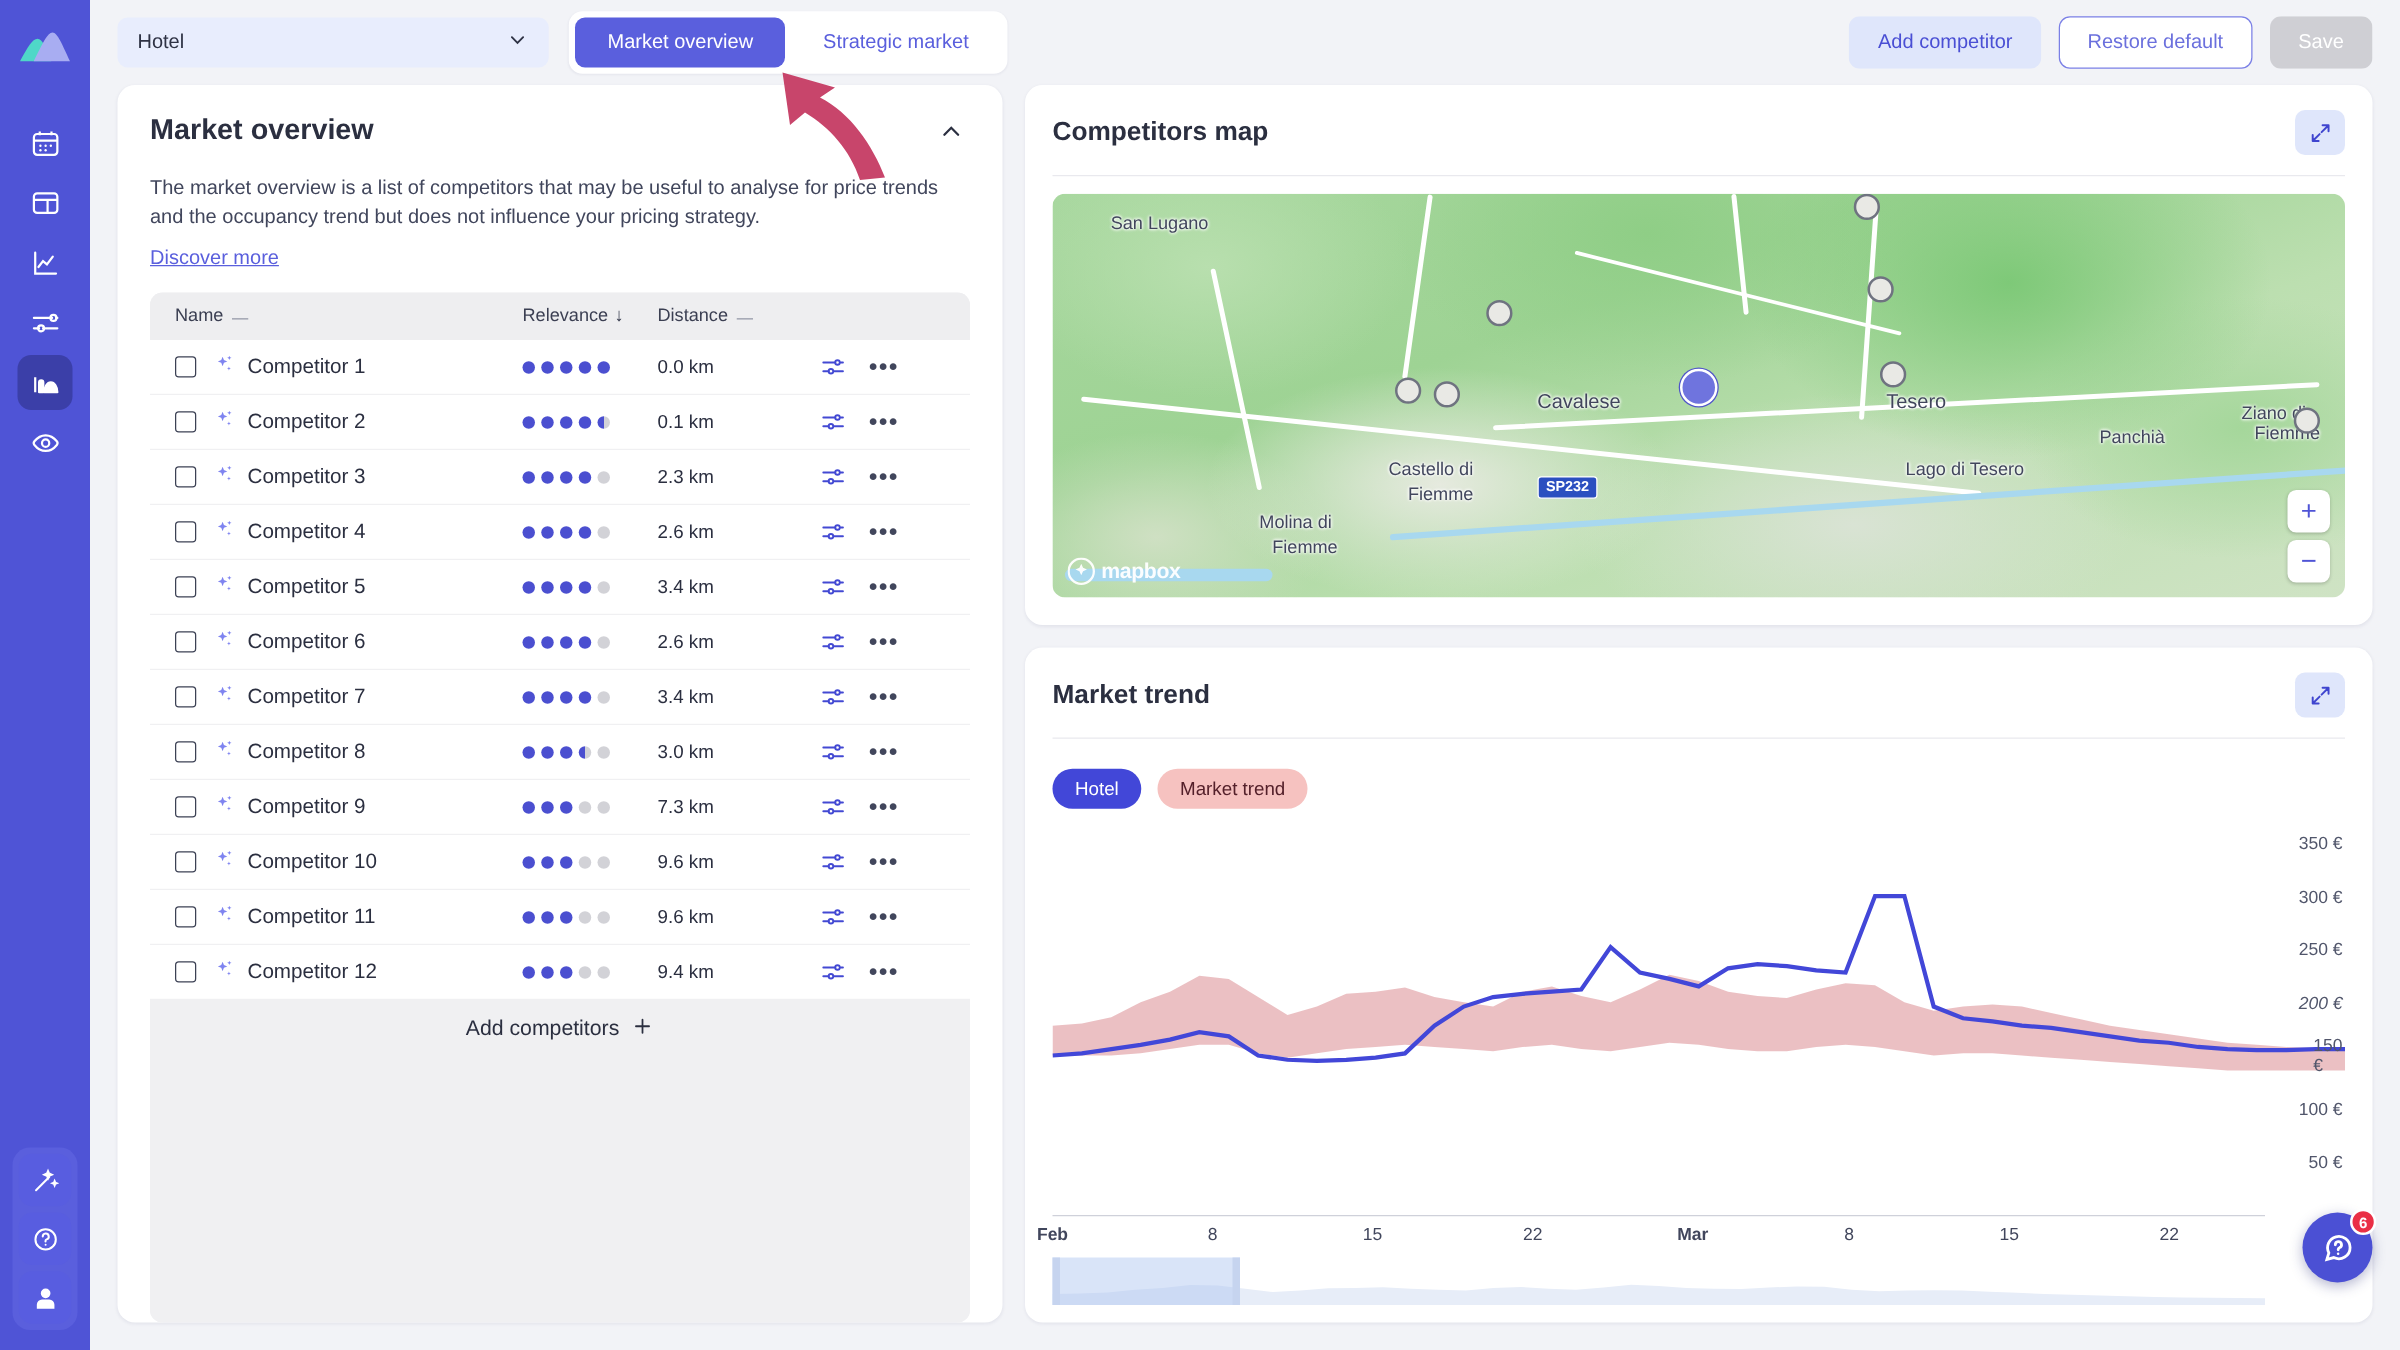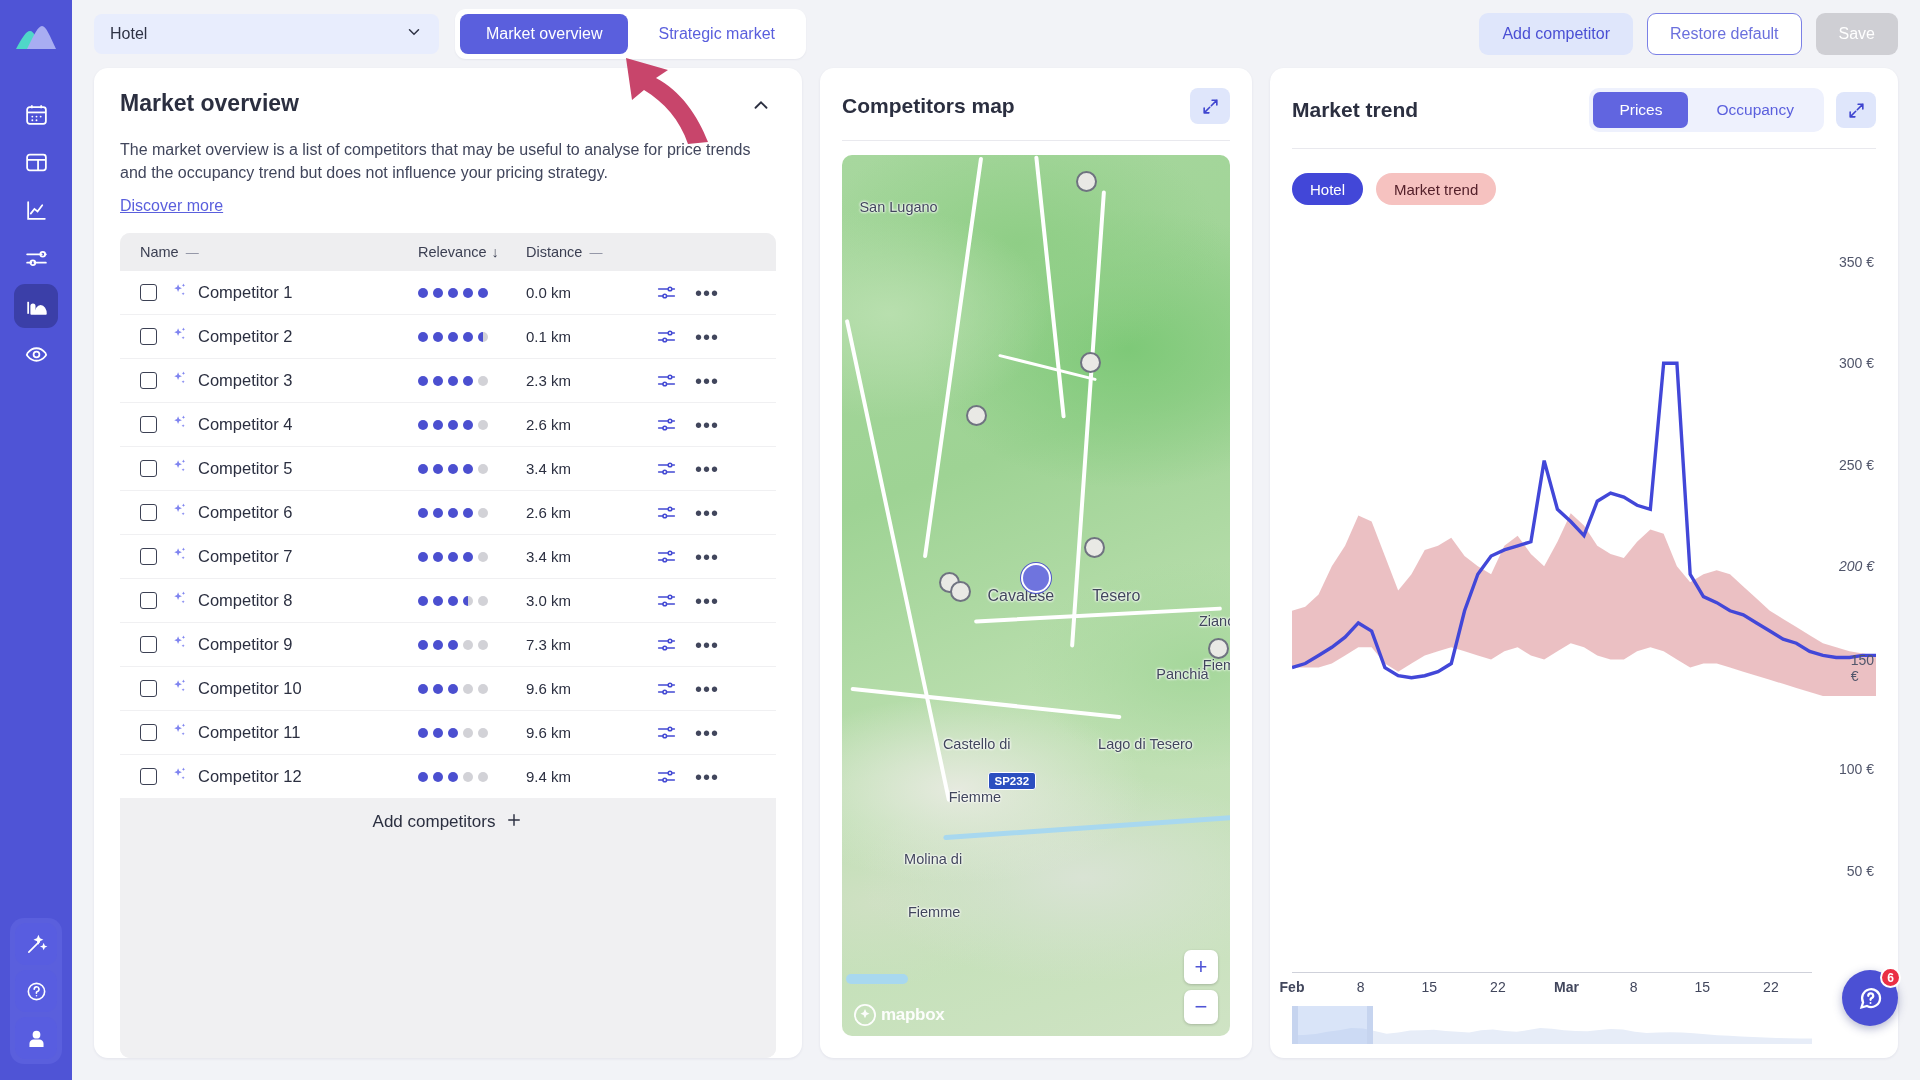--- a/index.html
+++ b/index.html
@@ -64,21 +64,21 @@
     display: flex; align-items: center; justify-content: center; cursor: pointer;
     white-space: nowrap; border: 1px solid transparent;
   }
   .btn-soft { background: #dfe6fb; color: #4a4fd4; }
   .btn-outline { background: #fff; color: #6b70dd; border: 1px solid #7b80e6; }
   .btn-disabled { background: #cfcfd4; color: #ffffff; cursor: default; }
 
   
   .content { flex: 1; display: flex; gap: 18px; padding: 0 22px 22px 22px; min-height: 0; }
   .col-left { width: 708px; flex: 0 0 708px; display: flex; flex-direction: column; }
-  .col-right { flex: 1; display: flex; flex-direction: row; gap: 18px; min-width: 0; }
+  .col-right { flex: 1; display: flex; flex-direction: column; gap: 18px; min-width: 0; }
 
   .card { background: #fff; border-radius: 14px; box-shadow: 0 1px 3px rgba(30,35,80,.07); }
 
   
   .mo-card { height: 100%; display: flex; flex-direction: column; padding: 22px 26px 0 26px; }
   .mo-head { display: flex; align-items: flex-start; justify-content: space-between; }
   .mo-title { font-size: 23px; font-weight: bold; color: #2b2f40; }
   .chev-up { cursor: pointer; padding: 4px; }
   .mo-desc { margin-top: 15px; font-size: 16px; line-height: 1.42; color: #41465c; max-width: 700px; }
   .mo-link { margin-top: 13px; font-size: 16px; color: #5a5fdd; text-decoration: underline; cursor: pointer; display:inline-block;}
@@ -742,24 +742,20 @@
               <div class="map-pin" style="left: calc(65% - 10px); top: calc(44.5% - 10px);"></div>
               <div class="map-pin" style="left: calc(97% - 10px); top: calc(56% - 10px);"></div>
               <div class="map-pin self" style="left: calc(50% - 15px); top: calc(48% - 15px);"></div>
             </div>
         </div>
 
         <div class="card trend-card">
           <div class="card-head">
             <div class="card-title">Market trend</div>
             <div class="trend-head-right">
-              <div class="toggle-group">
-                <div class="tg active">Prices</div>
-                <div class="tg">Occupancy</div>
-              </div>
               <div class="expand-btn">
                 <svg width="19" height="19" viewBox="0 0 24 24" fill="none" stroke="#3f45cf" stroke-width="2" stroke-linecap="round" stroke-linejoin="round">
                   <path d="M14 4h6v6M20 4l-7 7M10 20H4v-6M4 20l7-7"></path>
                 </svg>
               </div>
             </div>
           </div>
           <div class="divider"></div>
 
           <div class="legend">

